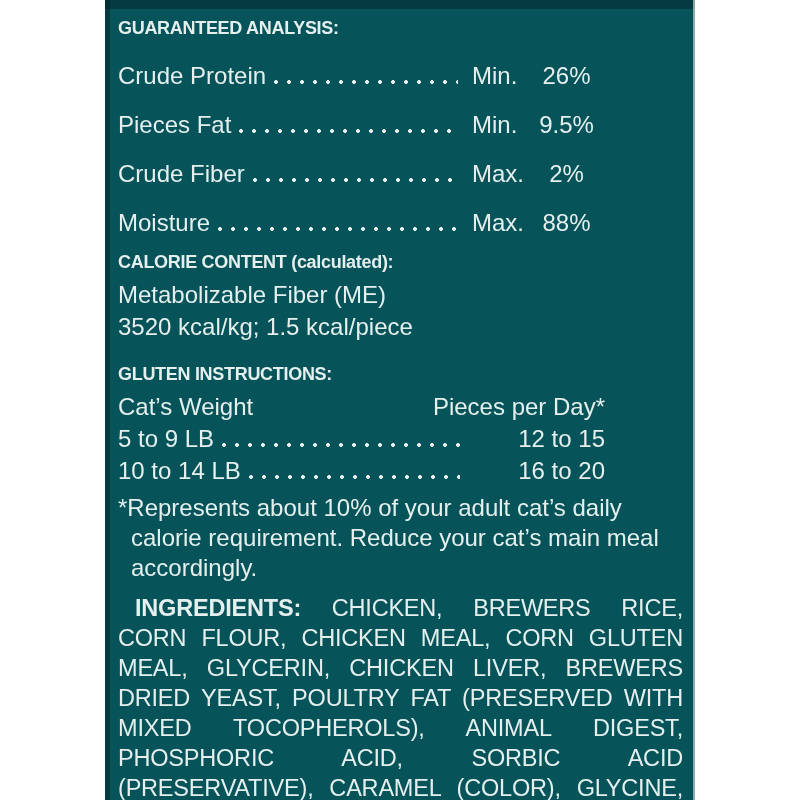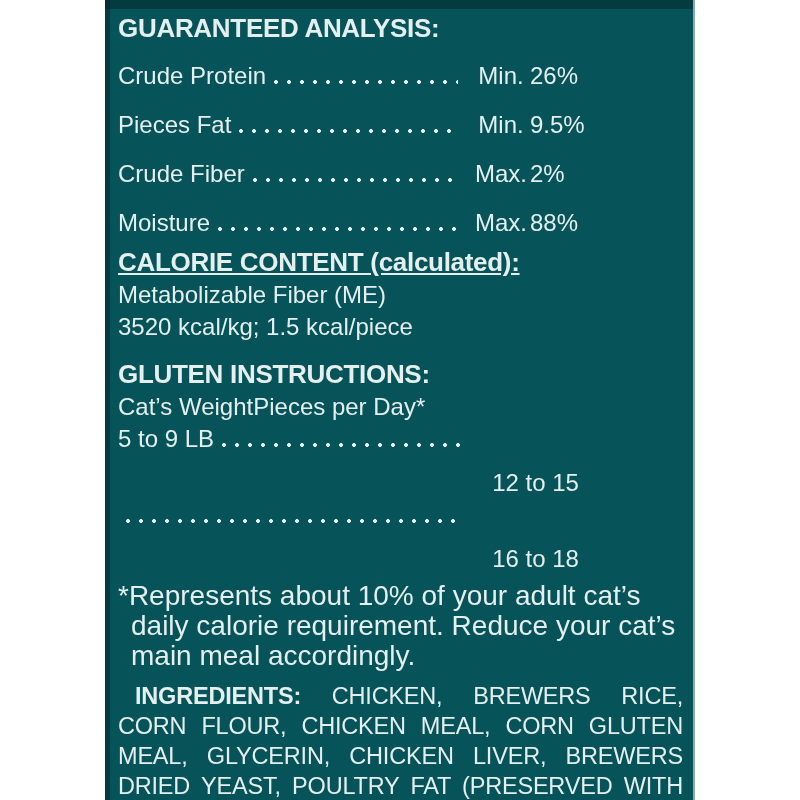--- a/index.html
+++ b/index.html
@@ -23,41 +23,41 @@
   }
   .edge-top{position:absolute;left:0;top:0;width:100%;height:9px;background:var(--edge-dark);}
   .edge-left{position:absolute;left:0;top:0;width:5px;height:100%;background:var(--edge-dark);}
   .edge-right{position:absolute;right:0;top:0;width:2px;height:100%;background:var(--edge-light);opacity:.8;}
   .content{
     position:relative;z-index:2;
     padding:13px 12px 0 13px;
     font-size:24px;
   }
   .heading{
-    font-weight:bold;font-size:26px;line-height:30px;letter-spacing:-.3px;margin:0;
+    font-weight:bold;font-size:18px;line-height:30px;letter-spacing:-.3px;margin:0;
   }
   .h-ga{margin-bottom:4px;}
-  .h-cal{margin-top:8px;margin-bottom:2px;text-decoration:underline;}
+  .h-cal{margin-top:8px;margin-bottom:2px;}
   .h-feed{margin-top:16px;margin-bottom:2px;}
   .ga-row{display:flex;align-items:stretch;line-height:32px;width:485px;margin-top:17px;}
   .ga-label{white-space:nowrap;}
   .leader{
     flex:1;margin:0 14px 0 8px;
     background-image:radial-gradient(circle at 2px 2px,var(--ink) 1.7px,transparent 2.2px);
     background-size:13px 5px;background-repeat:repeat-x;background-position:0 20px;
   }
-  .ga-basis{width:58px;white-space:nowrap;text-align:center;}
-  .ga-value{width:73px;text-align:left;white-space:nowrap;}
+  .ga-basis{width:58px;white-space:nowrap;}
+  .ga-value{width:73px;text-align:center;white-space:nowrap;}
   .cal-line{line-height:32px;}
-  .feed-header{display:flex;width:487px;line-height:32px;}
+  .feed-header{display:flex;justify-content:space-between;width:487px;line-height:32px;}
   .feed-row{display:flex;align-items:stretch;width:487px;line-height:32px;}
-  .feed-value{width:139px;text-align:center;white-space:nowrap;margin-top:44px;}
+  .feed-value{width:139px;text-align:right;white-space:nowrap;}
   .feed-row .leader{margin:0 6px 0 8px;}
   .footnote{
-    margin-top:6px;line-height:30px;font-size:28px;
+    margin-top:6px;line-height:30px;font-size:24px;
     padding-left:13px;text-indent:-13px;width:567px;
   }
   .ingredients{
     position:relative;margin-top:10px;width:565px;
     font-size:23.5px;line-height:30px;letter-spacing:-.2px;
     text-align:justify;text-transform:none;
   }
   .ing-heading{font-weight:bold;margin-left:17px;}
   .np01{position:absolute;right:0;bottom:0;background:var(--teal);padding-left:10px;}
 </style>
@@ -106,22 +106,23 @@
     <div class="feed-header">
       <span>Cat’s Weight</span>
       <span>Pieces per Day*</span>
     </div>
     <div class="feed-row">
       <span class="ga-label">5 to 9 LB</span>
       <span class="leader"></span>
       <span class="feed-value">12 to 15</span>
     </div>
     <div class="feed-row">
+      <span class="ga-label">10 to 14 LB</span>
       <span class="leader"></span>
-      <span class="feed-value">16 to 18</span>
+      <span class="feed-value">16 to 20</span>
     </div>
 
     <div class="footnote">*Represents about 10% of your adult cat’s daily calorie requirement. Reduce your cat’s main meal accordingly.</div>
 
     <div class="ingredients">
       <span class="ing-heading">INGREDIENTS:</span><span> CHICKEN, BREWERS RICE, CORN FLOUR, CHICKEN MEAL, CORN GLUTEN MEAL, GLYCERIN, CHICKEN LIVER, BREWERS DRIED YEAST, POULTRY FAT (PRESERVED WITH MIXED TOCOPHEROLS), ANIMAL DIGEST, PHOSPHORIC ACID, SORBIC ACID (PRESERVATIVE), CARAMEL (COLOR), GLYCINE, SALT, TITANIUM DIOXIDE (COLOR), TAURINE, DEXTROSE, MIXED TOCOPHEROLS (PRESERVATIVE), LACTIC ACID, ROSEMARY EXTRACT.</span>
       <span class="np01">NP01</span>
     </div>
 
   </div>

